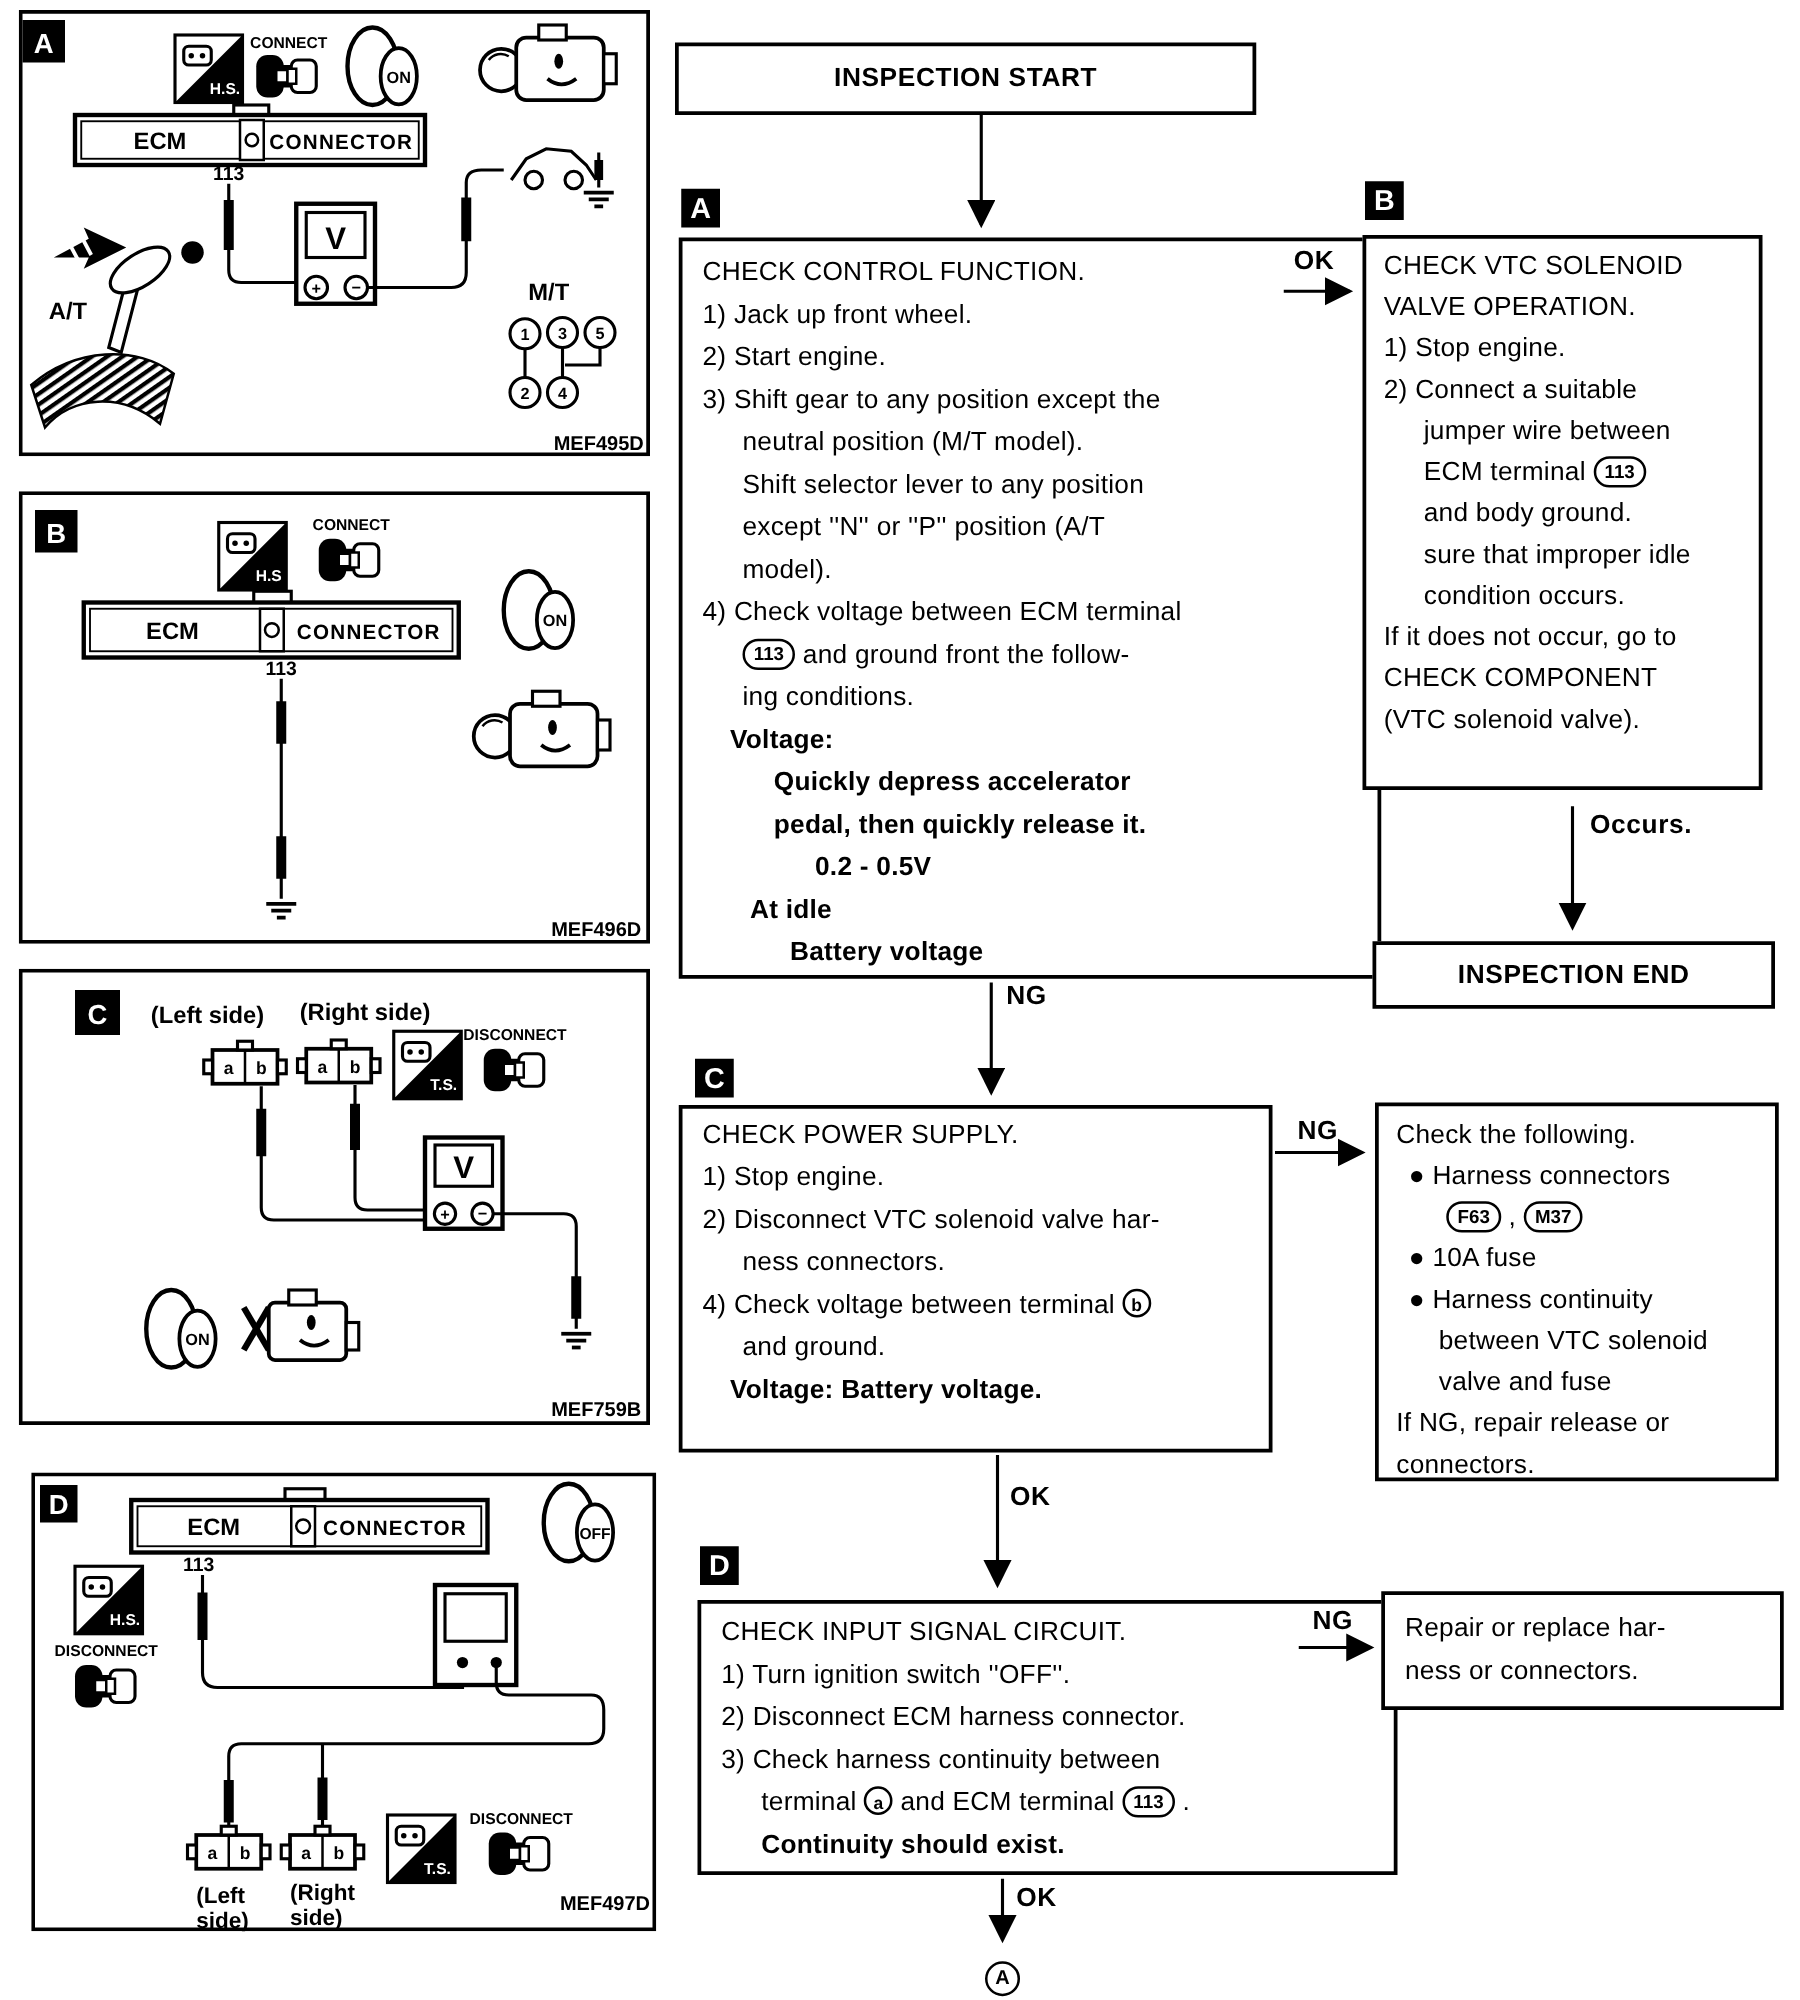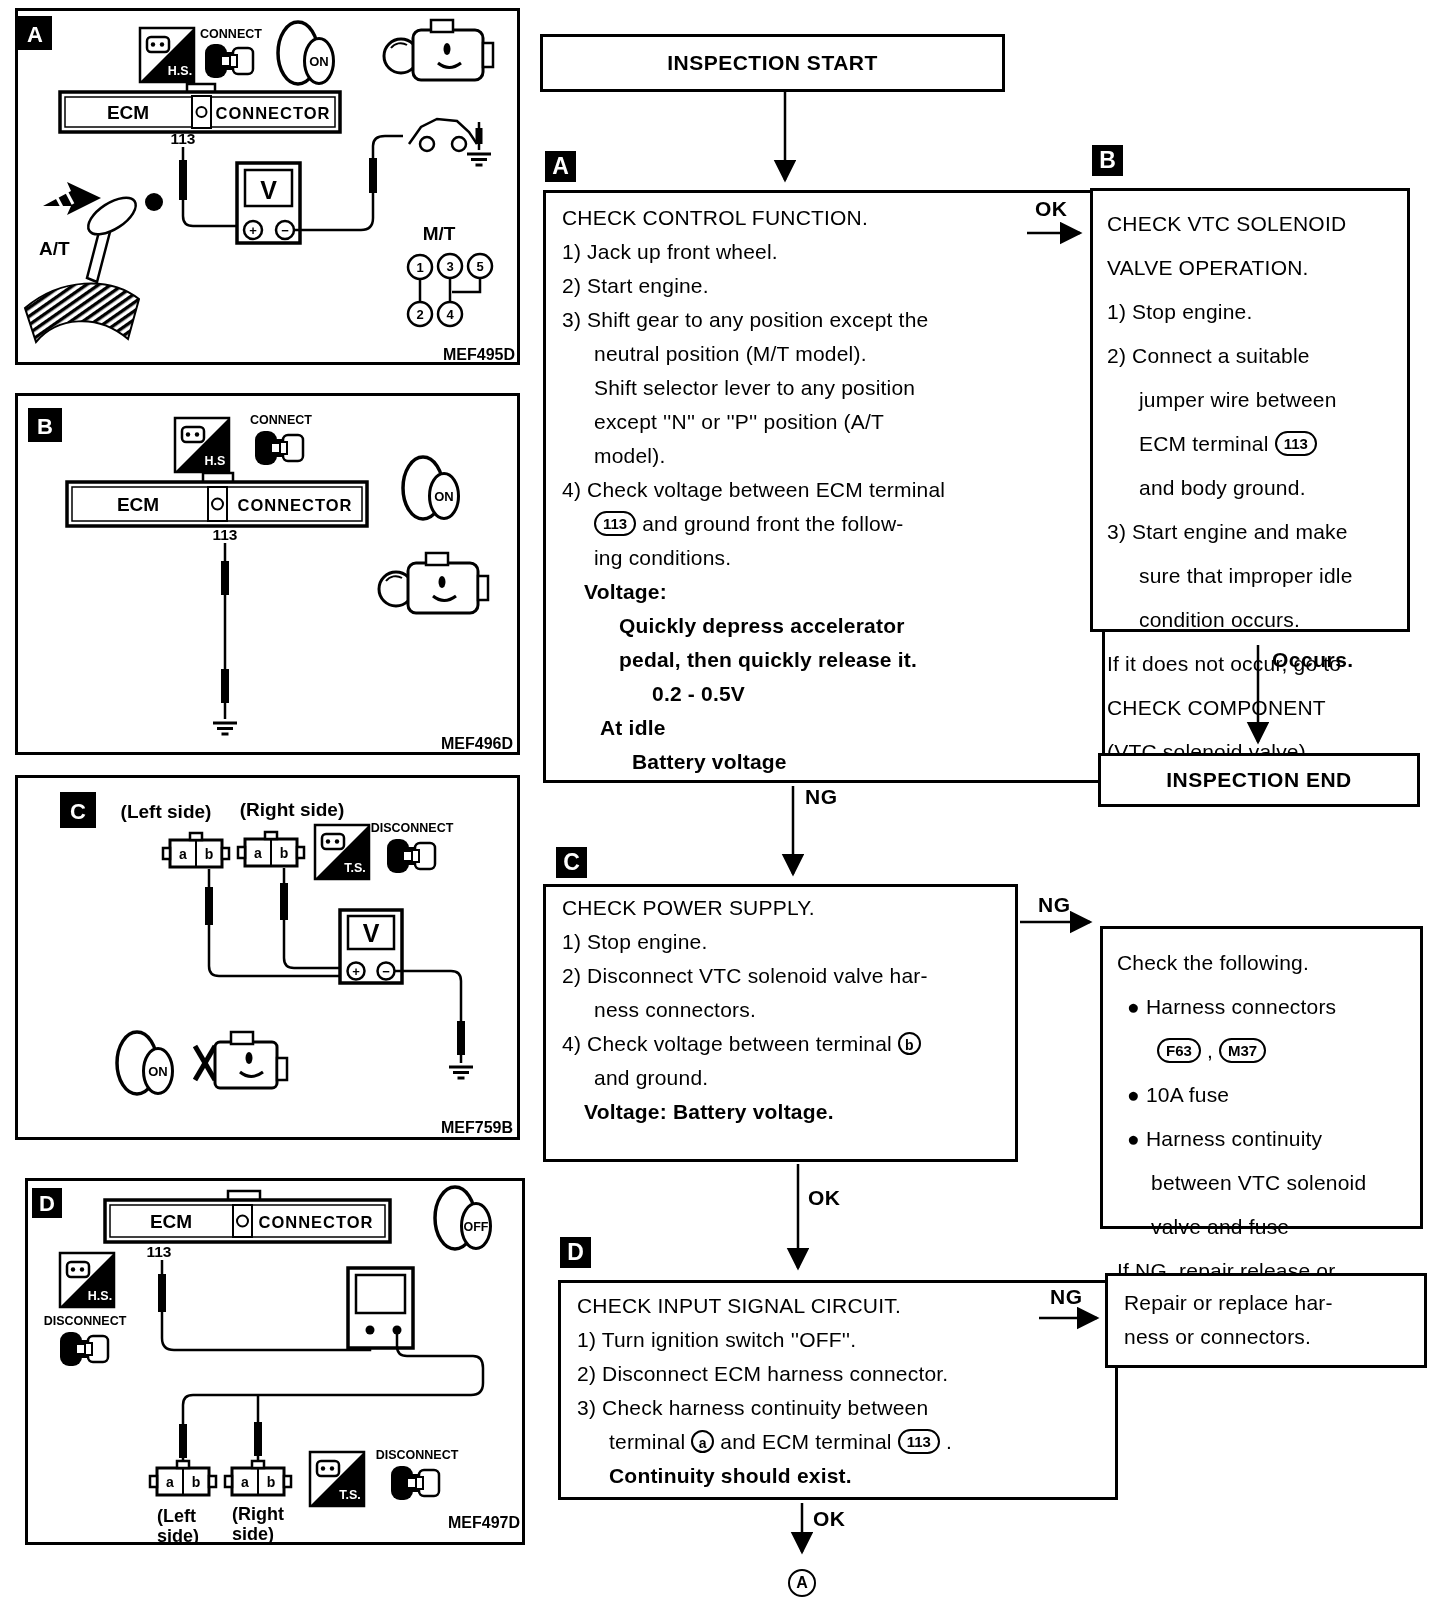--- a/index.html
+++ b/index.html
@@ -4,21 +4,21 @@
 <style>
   html,body{margin:0;padding:0;background:#fff;}
   .page{position:relative;width:1440px;height:1600px;background:#fff;color:#000;
         font-family:"Liberation Sans",sans-serif;overflow:hidden;}
   
   .fbox{position:absolute;background:#fff;border:3px solid #000;box-sizing:border-box;
         padding:8px 4px 0 16px;}
   .cbox{display:flex;align-items:center;justify-content:center;padding:18px;
         font-size:21px;font-weight:700;letter-spacing:.5px;}
   .fl{font-size:21px;line-height:34px;font-weight:400;letter-spacing:.2px;white-space:nowrap;}
-  .lh33 .fl{line-height:33px;margin-top:11px;}
+  .lh33 .fl{line-height:33px;}
   .fl.b{font-weight:700;}
   .i10{padding-left:10px;}.i22{padding-left:22px;}.i32{padding-left:32px;}
   .i34{padding-left:34px;}.i38{padding-left:38px;}.i40{padding-left:40px;}
   .i57{padding-left:57px;}.i70{padding-left:70px;}.i90{padding-left:90px;}
   .oval{display:inline-block;border:2.5px solid #000;border-radius:14px;padding:0 7px;
         font-size:15px;line-height:21px;font-weight:700;vertical-align:2px;letter-spacing:0;}
   .circ{display:inline-block;width:23px;height:23px;border:2px solid #000;border-radius:50%;
         font-size:14px;line-height:22px;text-align:center;font-weight:700;vertical-align:1px;
         box-sizing:border-box;}
   .tag{position:absolute;width:31px;height:31px;background:#000;color:#fff;font-size:23px;
@@ -379,21 +379,20 @@
   <div class="lbl" style="left:1035px;top:197px;">OK</div>
   <div class="tag" style="left:1092px;top:145px;">B</div>
   <div class="fbox lh33" id="boxB" style="left:1090px;top:188px;width:320px;height:444px;padding-left:14px;padding-top:5px;">
       <div class="fl"><span>CHECK VTC SOLENOID</span></div>
       <div class="fl"><span>VALVE OPERATION.</span></div>
       <div class="fl"><span>1) Stop engine.</span></div>
       <div class="fl"><span>2) Connect a suitable</span></div>
       <div class="fl i32"><span>jumper wire between</span></div>
       <div class="fl i32"><span>ECM terminal </span><span class="oval">113</span></div>
       <div class="fl i32"><span>and body ground.</span></div>
-      <div class="fl"><span>3) Start engine and make</span></div>
       <div class="fl i32"><span>sure that improper idle</span></div>
       <div class="fl i32"><span>condition occurs.</span></div>
       <div class="fl"><span>If it does not occur, go to</span></div>
       <div class="fl"><span>CHECK COMPONENT</span></div>
       <div class="fl"><span>(VTC solenoid valve).</span></div>
     </div>
 
   <div class="lbl" style="left:1272px;top:648px;">Occurs.</div>
   <div class="fbox cbox" style="left:1098px;top:753px;width:322px;height:54px;">
     <span>INSPECTION END</span>
@@ -405,21 +404,21 @@
       <div class="fl"><span>CHECK POWER SUPPLY.</span></div>
       <div class="fl"><span>1) Stop engine.</span></div>
       <div class="fl"><span>2) Disconnect VTC solenoid valve har-</span></div>
       <div class="fl i32"><span>ness connectors.</span></div>
       <div class="fl"><span>4) Check voltage between terminal </span><span class="circ">b</span></div>
       <div class="fl i32"><span>and ground.</span></div>
       <div class="fl i22 b"><span>Voltage: Battery voltage.</span></div>
     </div>
 
   <div class="lbl" style="left:1038px;top:893px;">NG</div>
-  <div class="fbox lh33" style="left:1100px;top:926px;width:323px;height:303px;padding-left:14px;padding-top:6px;">
+  <div class="fbox lh33" style="left:1100px;top:882px;width:323px;height:303px;padding-left:14px;padding-top:6px;">
       <div class="fl"><span>Check the following.</span></div>
       <div class="fl i10"><span>● Harness connectors</span></div>
       <div class="fl i40"><span class="oval">F63</span><span> , </span><span class="oval">M37</span></div>
       <div class="fl i10"><span>● 10A fuse</span></div>
       <div class="fl i10"><span>● Harness continuity</span></div>
       <div class="fl i34"><span>between VTC solenoid</span></div>
       <div class="fl i34"><span>valve and fuse</span></div>
       <div class="fl"><span>If NG, repair release or</span></div>
       <div class="fl"><span>connectors.</span></div>
     </div>

